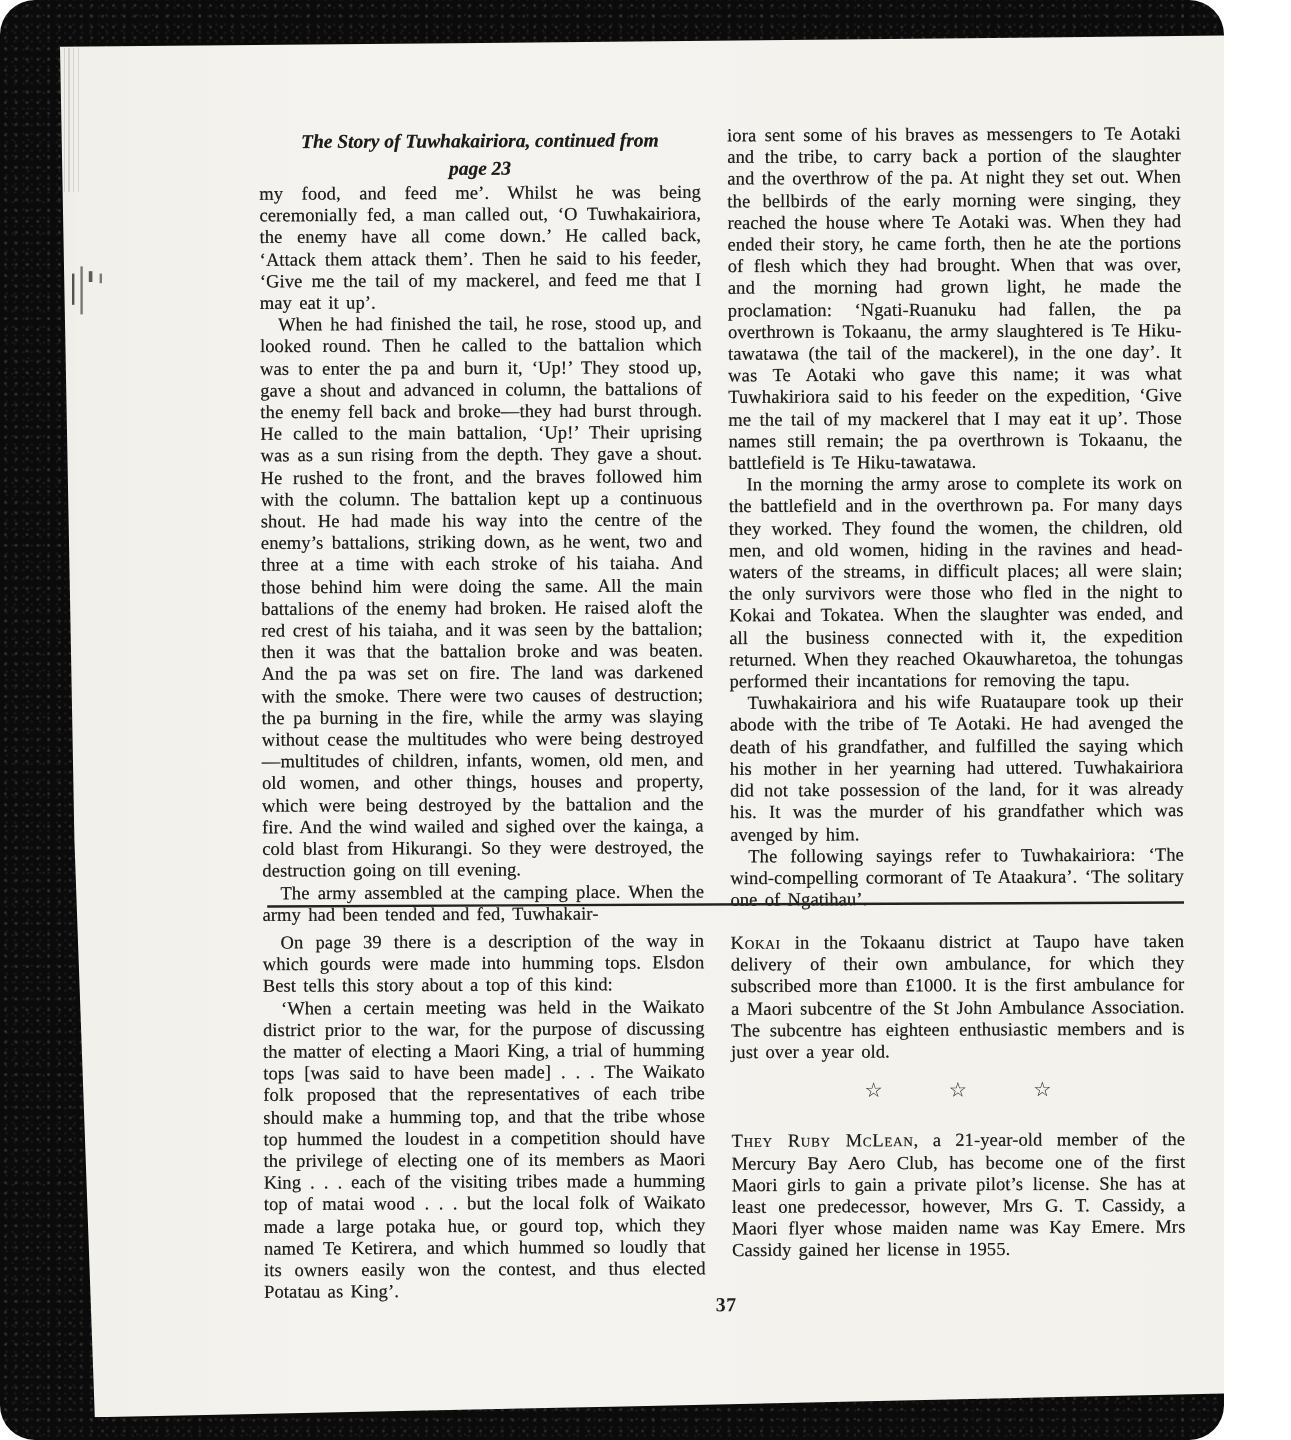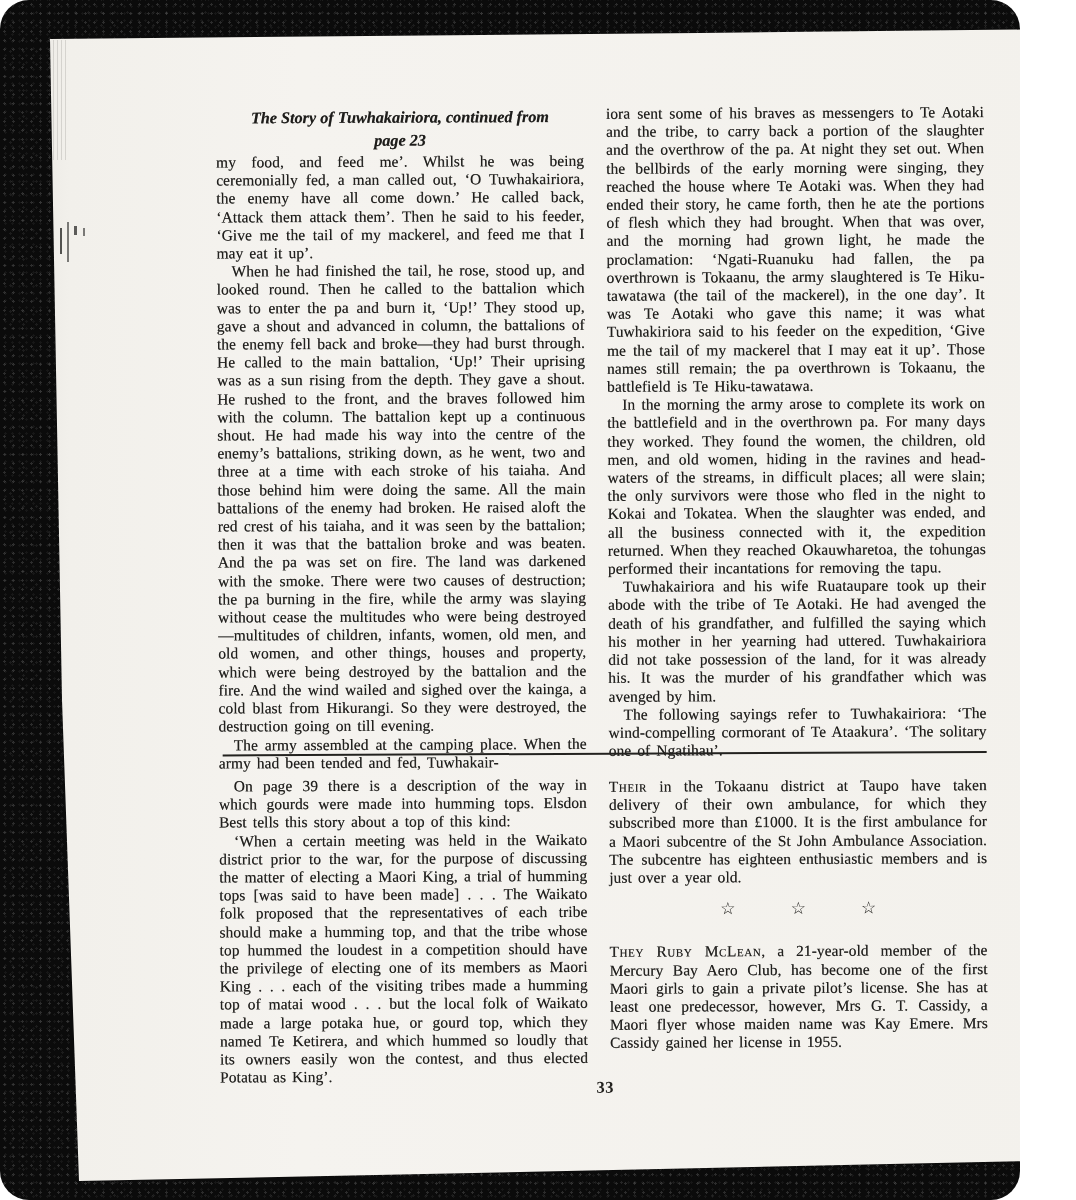--- a/index.html
+++ b/index.html
@@ -114,30 +114,30 @@
     </div>
 
     <div id="divider-rule"></div>
 
     <div id="gourd-col" class="col">
       <p class="indent">On page 39 there is a description of the way in which gourds were made into humming tops. Elsdon Best tells this story about a top of this kind:</p>
       <p class="indent">‘When a certain meeting was held in the Waikato district prior to the war, for the purpose of discussing the matter of electing a Maori King, a trial of humming tops [was said to have been made] . . . The Waikato folk proposed that the representatives of each tribe should make a humming top, and that the tribe whose top hummed the loudest in a competition should have the privilege of electing one of its members as Maori King . . . each of the visiting tribes made a humming top of matai wood . . . but the local folk of Waikato made a large potaka hue, or gourd top, which they named Te Ketirera, and which hummed so loudly that its owners easily won the contest, and thus elected Potatau as King’.</p>
     </div>
 
     <div id="news-col" class="col">
-      <p><span class="lead">Their</span><span> in the Tokaanu district at Taupo have taken delivery of their own ambulance, for which they subscribed more than £1000. It is the first ambulance for a Maori subcentre of the St John Ambulance Association. The subcentre has eighteen enthusiastic members and is just over a year old.</span></p>
+      <p><span class="lead">Kokai</span><span> in the Tokaanu district at Taupo have taken delivery of their own ambulance, for which they subscribed more than £1000. It is the first ambulance for a Maori subcentre of the St John Ambulance Association. The subcentre has eighteen enthusiastic members and is just over a year old.</span></p>
       <div id="stars-row">
         <span>☆</span>
         <span>☆</span>
         <span>☆</span>
       </div>
       <p><span class="lead">They Ruby McLean</span><span>, a 21-year-old member of the Mercury Bay Aero Club, has become one of the first Maori girls to gain a private pilot’s license.  She has at least one predecessor, however, Mrs G. T. Cassidy, a Maori flyer whose maiden name was Kay Emere.  Mrs Cassidy gained her license in 1955.</span></p>
     </div>
 
-    <div id="page-number">33</div>
+    <div id="page-number">37</div>
 
   </div>
 
   <svg id="crease-svg" width="1076" height="1200" viewBox="0 0 1076 1200">
     <path d="M1026,33 C1028,230 1031,480 1034,720 C1037,940 1041,1090 1044,1190" stroke="#1c1c1a" stroke-width="2.6" fill="none" opacity="0.85"></path>
     <path d="M1026,33 C1028,230 1031,480 1034,720" stroke="#30302d" stroke-width="1" fill="none" opacity="0.5"></path>
     <ellipse cx="1028" cy="103" rx="4.5" ry="6" fill="#121210" opacity="0.9"></ellipse>
     <ellipse cx="1033" cy="398" rx="4" ry="7" fill="#171715" opacity="0.85"></ellipse>
     <ellipse cx="1036" cy="700" rx="4" ry="7" fill="#161614" opacity="0.85"></ellipse>
     <rect x="1062" y="108" width="7" height="3" fill="#3a3936" opacity="0.6"></rect>

